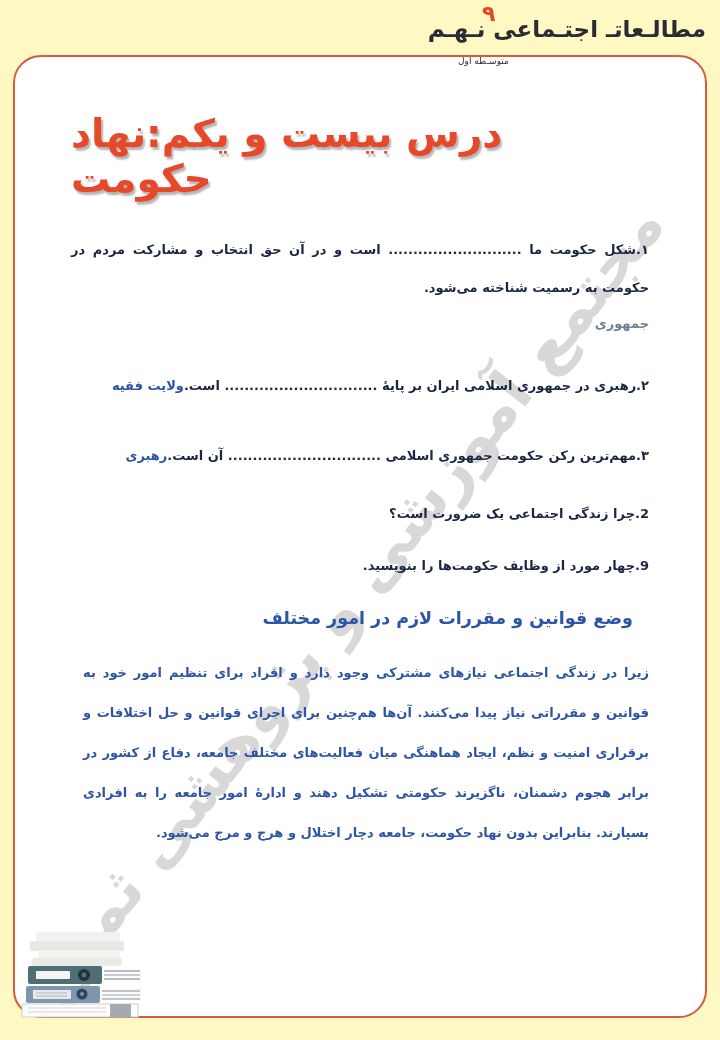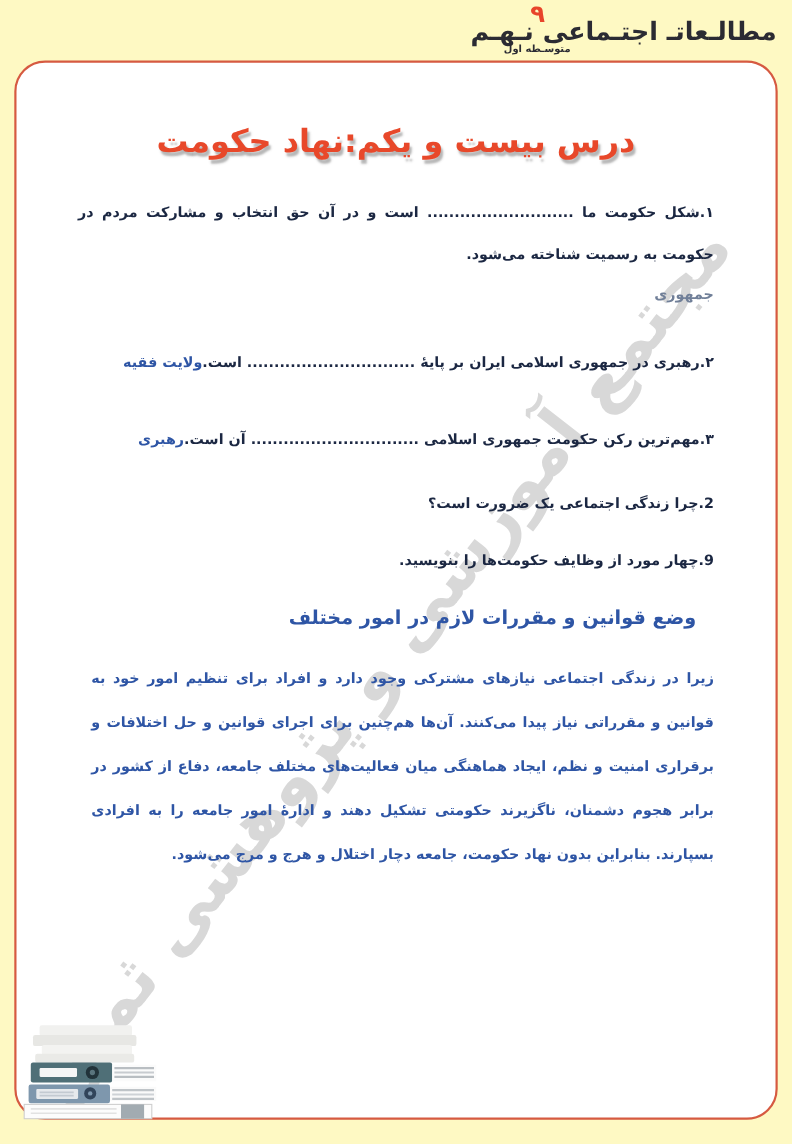--- a/index.html
+++ b/index.html
@@ -14,43 +14,43 @@
   .brand { position:absolute; top:4px; right:14px; width:250px; height:52px; z-index:3; }
   .brand-title {
     position:absolute; right:0; top:12px;
     font-size:23px; font-weight:bold; color:#2b2b33; white-space:nowrap; letter-spacing:0.5px;
   }
   .brand-grade {
     position:absolute; left:26px; top:-3px;
     font-size:22px; font-weight:bold; color:#e8442a;
   }
   .brand-sub {
-    position:absolute; left:2px; top:36px;
-    font-size:9px; font-weight:bold; color:#2b2b33; white-space:nowrap;
+    position:absolute; left:2px; top:52px;
+    font-size:9px; font-weight:normal; color:#2b2b33; white-space:nowrap;
   }
 
   
   .sheet {
     position:absolute; top:55px; left:13px; width:690px; height:959px;
     background:#ffffff; border:2px solid #d65a41; border-radius:28px;
     overflow:hidden;
   }
   .watermark {
     position:absolute; left:330px; top:545px; z-index:0;
     transform:translate(-50%,-50%) rotate(-52deg);
     font-size:62px; font-weight:bold; letter-spacing:3px;
     color:#9a9a9a; opacity:0.38; white-space:nowrap; direction:rtl;
   }
   .content {
     position:absolute; inset:0; z-index:1;
     padding:28px 56px 0 56px;
   }
   .lesson-title {
-    margin:26px 0 0 0; text-align:center;
-    color:#e8482a; font-size:29px; font-weight:bold;
+    margin:26px 0 0 0; text-align:left;
+    color:#e8482a; font-size:39px; font-weight:bold;
     text-shadow:2px 3px 2px rgba(90,90,90,.45);
   }
 
   .blk { margin-top:24px; }
   .blk1 { margin-top:30px; }
   .blk2 { margin-top:26px; }
   .blk3 { margin-top:32px; }
   .blk4 { margin-top:20px; }
   .blk5 { margin-top:14px; }
   .blk6 { margin-top:16px; }

